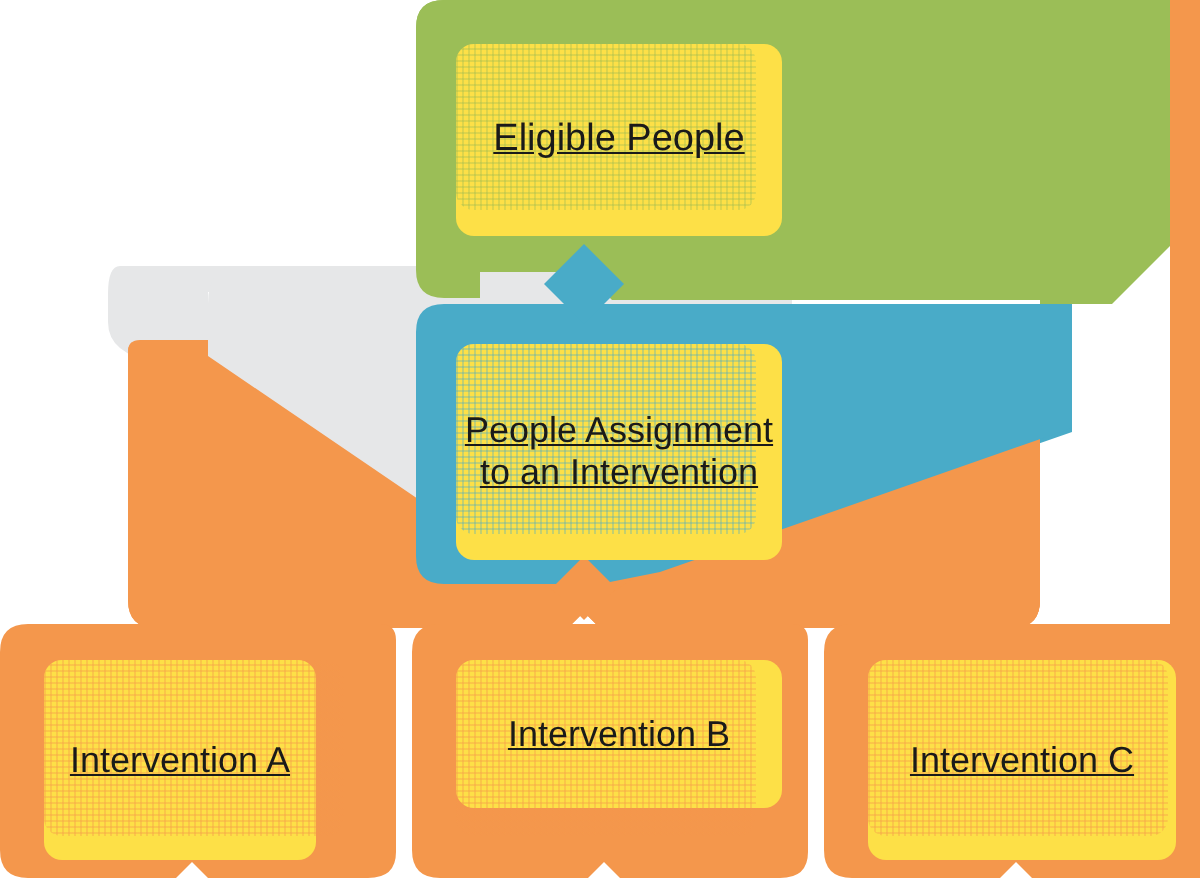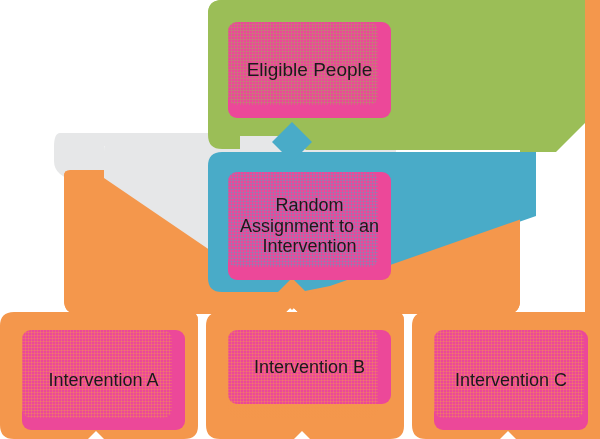--- a/index.html
+++ b/index.html
@@ -29,24 +29,25 @@
   .node {
     position: absolute;
     box-sizing: border-box;
     display: flex;
     align-items: center;
     justify-content: center;
     text-align: center;
     color: #1a1a1a;
     line-height: 1.15;
     border-radius: 9px;
-    background-color: #ec4899;
+    background-color: #fde047;
     background-repeat: repeat;
     background-position: 0 0;
     z-index: 5;
+    text-decoration: underline;
   }
   .node .label {
     display: block;
     padding: 0 4px;
   }
 
   
   .tint-green {
     background-image:
       repeating-linear-gradient(0deg,  rgba(150,185,85,.30) 0 1px, rgba(255,255,255,0) 1px 3px),
@@ -73,21 +74,21 @@
     top: 0;
     border-radius: 9px;
   }
   .node .label {
     position: relative;
     z-index: 2;
   }
 
   #node-eligible   { left: 228px; top: 22px;  width: 163px; height: 96px;  font-size: 19px; }
   #node-random     { left: 228px; top: 172px; width: 163px; height: 108px; font-size: 18px; }
-  #node-int-a      { left: 22px;  top: 330px; width: 163px; height: 100px; font-size: 18px; }
+  #node-int-a      { left: 22px;  top: 330px; width: 136px; height: 100px; font-size: 18px; }
   #node-int-b      { left: 228px; top: 330px; width: 163px; height: 74px; font-size: 18px; }
   #node-int-c      { left: 434px; top: 330px; width: 154px; height: 100px; font-size: 18px; }
 
   #node-eligible .fill { left: 0; top: 0;  width: 150px; height: 83px; }
   #node-random   .fill { left: 0; top: 0;  width: 150px; height: 95px; }
   #node-int-a    .fill { left: 0; top: 0;  width: 150px; height: 88px; }
   #node-int-b    .fill { left: 0; top: 0;  width: 150px; height: 88px; }
   #node-int-c    .fill { left: 0; top: 0;  width: 150px; height: 88px; }
 </style>
 </head>
@@ -249,21 +250,21 @@
     <path fill="#F4974C" d="M 292,278 L 308,294 L 292,310 L 276,294 Z"></path>
   </svg>
 
   <div class="node" id="node-eligible">
     <span class="fill tint-green"></span>
     <span class="label">Eligible People</span>
   </div>
 
   <div class="node" id="node-random">
     <span class="fill tint-blue"></span>
-    <span class="label">Random Assignment to an Intervention</span>
+    <span class="label">People Assignment to an Intervention</span>
   </div>
 
   <div class="node" id="node-int-a">
     <span class="fill tint-orange"></span>
     <span class="label">Intervention A</span>
   </div>
 
   <div class="node" id="node-int-b">
     <span class="fill tint-orange"></span>
     <span class="label">Intervention B</span>

